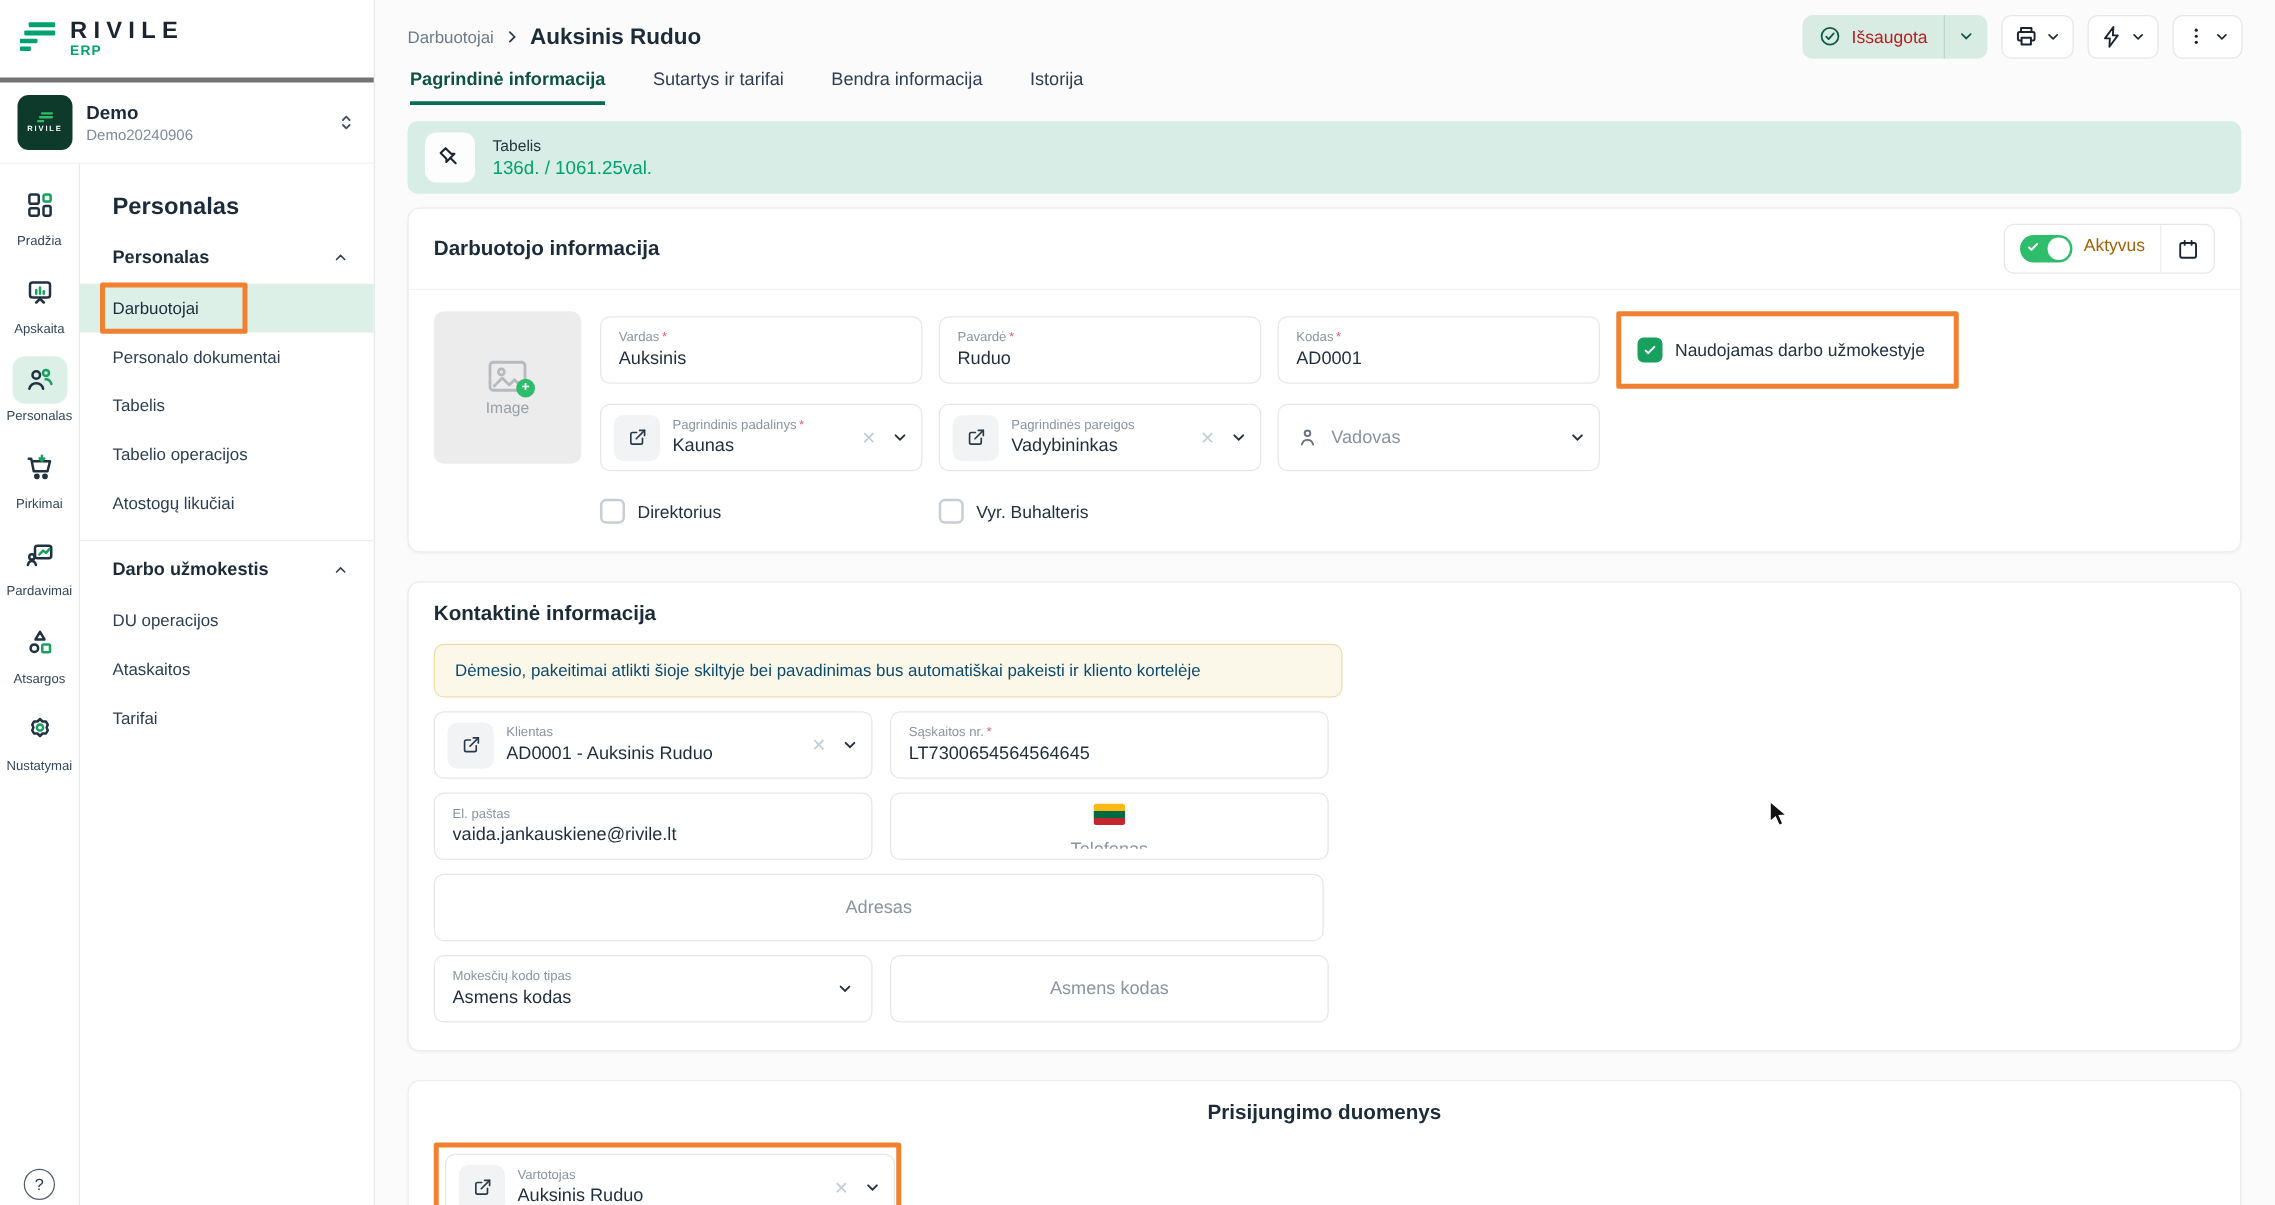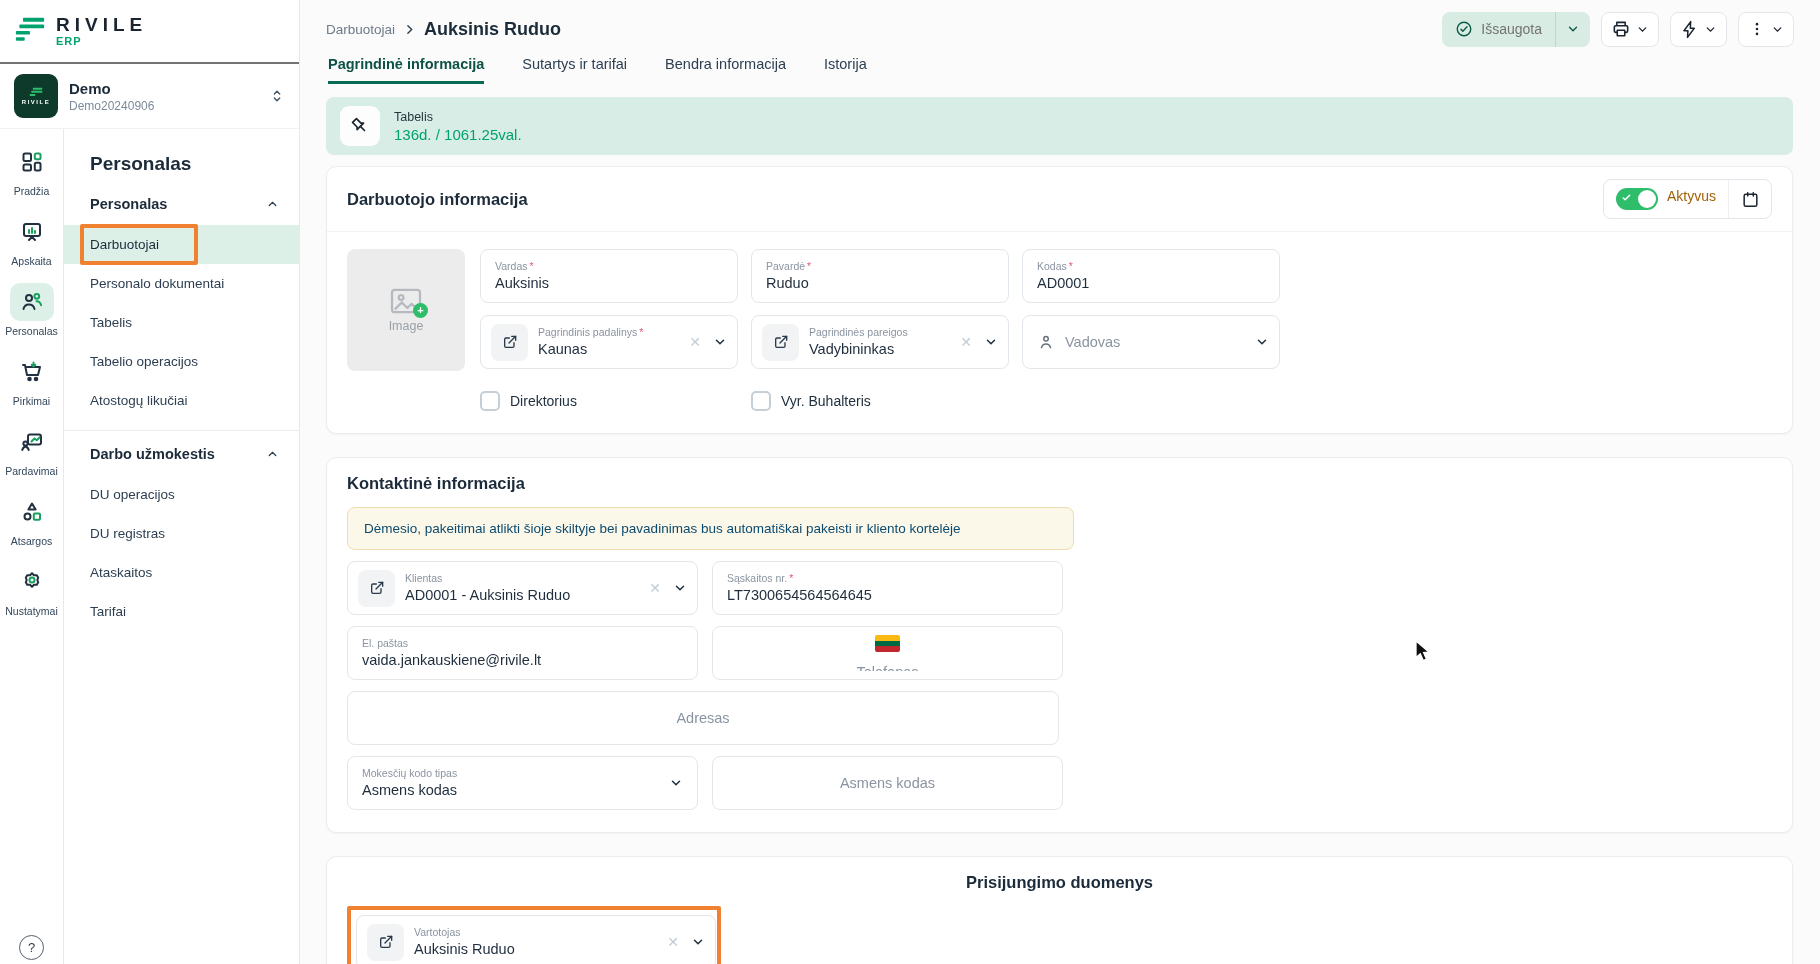--- a/index.html
+++ b/index.html
@@ -10,21 +10,21 @@
   }
   svg { display:block; }
 
   
   .left-panel { position:absolute; left:0; top:0; width:300px; height:964px;
     background:#fff; border-right:1px solid #e7eaed; display:flex; flex-direction:column; }
   .logo-row { height:62px; display:flex; align-items:center; padding:0 14px; gap:10px; }
   .brand-text { display:flex; flex-direction:column; line-height:1.1; }
   .brand-name { font-weight:bold; font-size:19px; letter-spacing:5px; color:#1b2530; }
   .brand-sub { color:#00a370; font-weight:bold; font-size:11px; letter-spacing:1px; }
-  .company-row { border-top:2px solid #737373; border-bottom:1px solid #eff1f3;
+  .company-row { border-top:4px solid #737373; border-bottom:1px solid #eff1f3;
     padding:10px 14px; display:flex; align-items:center; gap:11px; }
   .avatar { width:44px; height:44px; border-radius:9px; background:#0e3a2c; color:#fff;
     display:flex; flex-direction:column; align-items:center; justify-content:center; gap:2px; flex:none; }
   .avatar .mini-name { font-size:6px; font-weight:bold; letter-spacing:1.5px; }
   .company-meta { display:flex; flex-direction:column; gap:2px; }
   .company-name { font-weight:bold; font-size:15px; color:#1c2b39; }
   .company-code { font-size:12px; color:#7d8a99; }
   .company-switch { margin-left:auto; cursor:pointer; }
 
   .panel-body { flex:1; display:flex; min-height:0; }
@@ -51,21 +51,21 @@
     font-size:13px; background:#fff; cursor:pointer; }
 
   
   .main { position:absolute; left:301px; top:0; right:0; bottom:0; background:#fbfbfc; }
   .topbar { display:flex; align-items:center; justify-content:space-between; padding:8px 26px 0 25px; height:50px; }
   .breadcrumb { display:flex; align-items:center; gap:8px; }
   .bc-parent { font-size:13.5px; color:#6d7b88; cursor:pointer; }
   .bc-current { font-size:18px; font-weight:bold; color:#1c2b39; }
   .actions { display:flex; align-items:center; gap:11px; }
   .btn-save { display:flex; align-items:center; height:35px; background:#d9ece4; border-radius:8px;
-    color:#737373; cursor:pointer; }
+    color:#b91c1c; cursor:pointer; }
   .btn-save .seg1 { display:flex; align-items:center; gap:8px; padding:0 13px; font-size:14px; }
   .btn-save .sep { width:1px; height:35px; background:rgba(12,91,71,.14); }
   .btn-save .seg2 { padding:0 10px; }
   .icon-btn { display:flex; align-items:center; gap:5px; height:35px; padding:0 9px;
     background:#fff; border:1px solid #e3e6ea; border-radius:8px; cursor:pointer; }
 
   .tabs { display:flex; gap:38px; padding:6px 26px 0 27px; }
   .tab { font-size:14.5px; color:#2c3e50; padding-bottom:9px; cursor:pointer; border-bottom:3px solid transparent; }
   .tab.active { color:#0d5244; font-weight:bold; border-bottom-color:#0a6b54; }
 
@@ -304,23 +304,20 @@
         <span>
           <svg width="13" height="13" viewBox="0 0 24 24" fill="none" stroke="#2c3e50" stroke-width="2.4" stroke-linecap="round">
               <path d="M6 14l6-6 6 6"></path>
             </svg>
         </span>
       </div>
       <div class="menu-item">
         <span>DU operacijos</span>
       </div>
       <div class="menu-item">
-        <span>DU registras</span>
-      </div>
-      <div class="menu-item">
         <span>Ataskaitos</span>
       </div>
       <div class="menu-item">
         <span>Tarifai</span>
       </div>
     </div>
   </div>
 </div>
 
 <div class="help-fab">?</div>
@@ -471,20 +468,30 @@
               <span class="f-value">Auksinis</span>
             </div>
             <div class="field">
               <span class="f-label"><span>Pavardė</span><span class="req">*</span></span>
               <span class="f-value">Ruduo</span>
             </div>
             <div class="field">
               <span class="f-label"><span>Kodas</span><span class="req">*</span></span>
               <span class="f-value">AD0001</span>
             </div>
+            <div class="orange-wrap">
+              <div class="cb-wrap">
+                <span class="cb-box checked">
+                  <svg width="12" height="12" viewBox="0 0 24 24" fill="none" stroke="#fff" stroke-width="3.2" stroke-linecap="round" stroke-linejoin="round">
+                      <path d="M5 13l4 4 10-10"></path>
+                    </svg>
+                </span>
+                <span>Naudojamas darbo užmokestyje</span>
+              </div>
+            </div>
           </div>
 
           <div class="frow">
             <div class="field linkfield">
               <span class="link-tile">
                 <svg width="16" height="16" viewBox="0 0 24 24" fill="none" stroke="#2b3a4a" stroke-width="2" stroke-linecap="round" stroke-linejoin="round">
                     <path d="M18 13v5a2 2 0 0 1-2 2H6a2 2 0 0 1-2-2V8a2 2 0 0 1 2-2h5"></path>
                     <path d="M14.5 3.5H20.5V9.5"></path>
                     <path d="M10.5 13.5l10-10"></path>
                   </svg>

